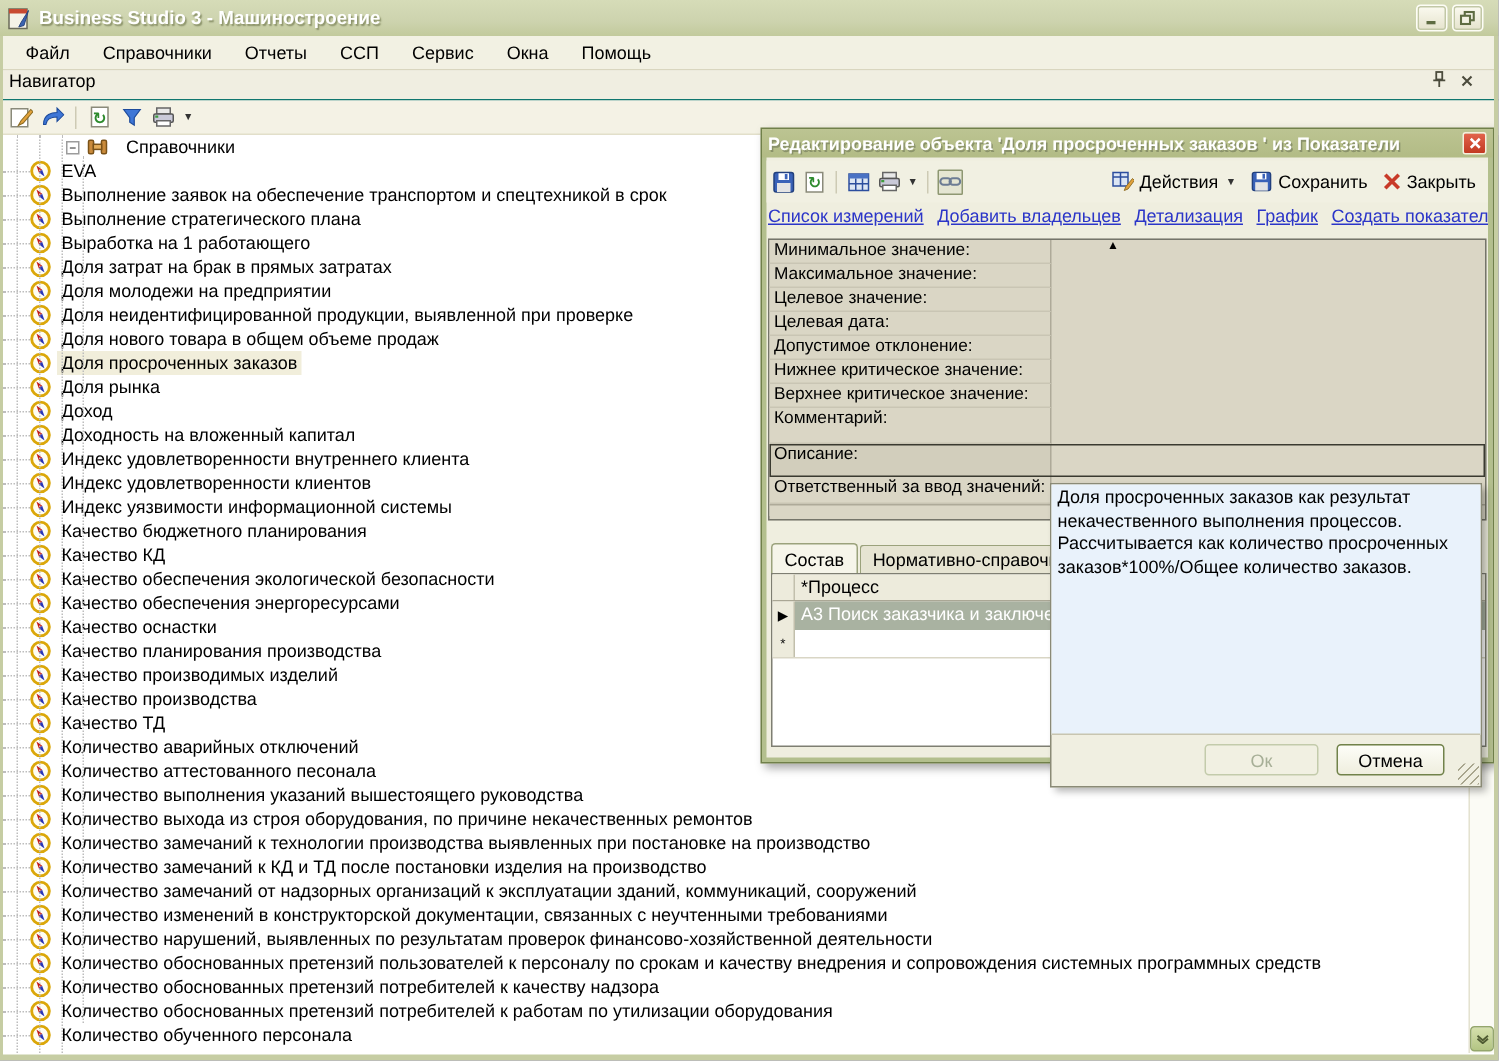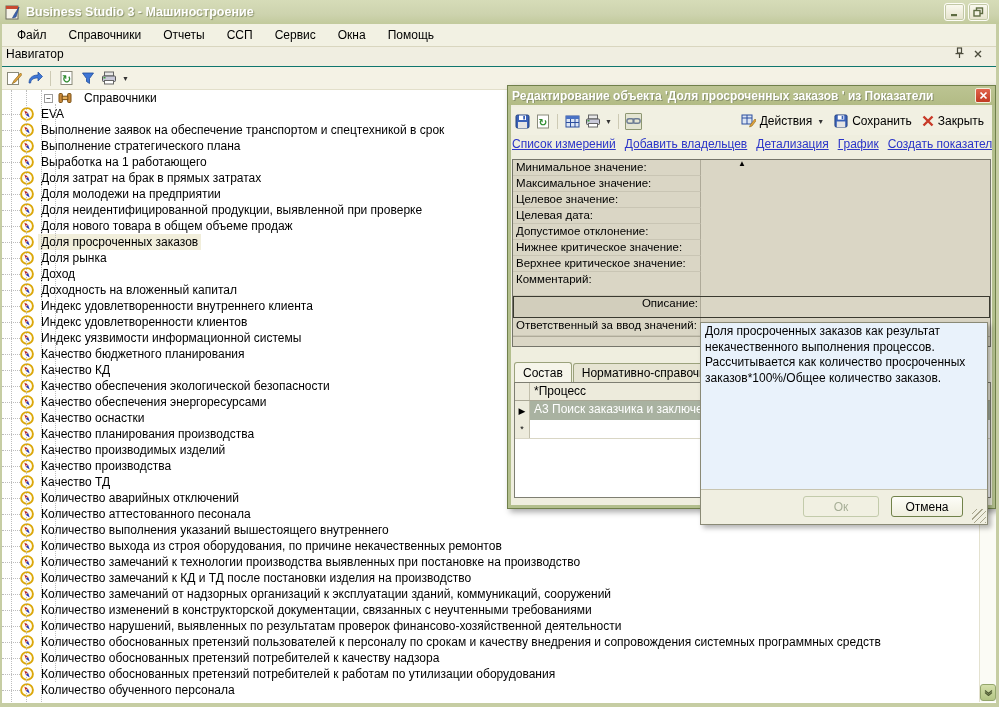--- a/index.html
+++ b/index.html
@@ -79,21 +79,21 @@
   .dlg-links{position:absolute;left:4px;top:49px;right:3px;height:18px;display:flex;gap:9px;
     align-items:center;white-space:nowrap;overflow:hidden;}
   .dlg-link{color:var(--link-blue,#2B35C8);text-decoration:underline;}
   
   .dlg-form{position:absolute;left:4px;top:73px;right:4px;height:188px;border:1px solid #75756A;background:var(--label-column-bg,#DAD6C5);}
   .scroll-up-ind{position:absolute;left:225px;top:0px;font-size:8px;line-height:8px;color:#000;}
   .frow{display:flex;}
   .flabel{width:188px;flex:none;background:var(--label-column-bg,#DAD6C5);
     border-bottom:1px solid #C9C5B4;border-right:1px solid #AEAA99;
     font-size:11.5px;padding:1px 2px 0 3px;white-space:nowrap;overflow:hidden;}
-  .frow.fsel{outline:1px solid #3A3A30;outline-offset:-1px;text-align:right;}
+  .frow.fsel{outline:1px solid #3A3A30;outline-offset:-1px;}
   .frow.fsel .flabel{background:#D2CEBC;}
   .form-strip{height:8px;background:var(--label-column-bg,#DAD6C5);border-top:1px solid #AEAA99;}
   
   .dlg-tabs{position:absolute;left:6px;top:277px;right:4px;height:19px;display:flex;align-items:flex-end;gap:1px;}
   .tab{padding:2px 8px 2px 8px;border:1px solid #9BA27C;border-bottom:none;border-radius:3px 3px 0 0;
     background:#E6E4D2;font-size:12px;white-space:nowrap;}
   .tab.active{background:#F6F5EA;position:relative;top:0px;padding-top:3px;}
   .dlg-table{position:absolute;left:6px;top:296px;right:4px;height:116px;border:1px solid #7E7E72;background:#fff;}
   .trow{display:flex;align-items:stretch;}
   .tmark{width:15px;flex:none;background:#EDEBDC;border-right:1px solid #C2BFAC;
@@ -519,21 +519,21 @@
         </div>
         <div class="tree-row tree-item">
           <span class="connector"></span>
           <span class="tree-icon">
             <svg width="14" height="14" viewBox="0 0 14 14">
               <circle cx="7" cy="7" r="5.9" fill="#FFFDF2" stroke="#DBA70A" stroke-width="1.9"></circle>
               <path d="M4.3 3.4 L8.1 6.1 L5.9 8 Z" fill="#C41818"></path>
               <path d="M9.7 10.6 L5.9 8 L8.1 6.1 Z" fill="#2A36B8"></path>
             </svg>
           </span>
-          <span class="tree-label">Количество выполнения указаний вышестоящего внутреннего</span>
+          <span class="tree-label">Количество выполнения указаний вышестоящего руководства</span>
         </div>
         <div class="tree-row tree-item">
           <span class="connector"></span>
           <span class="tree-icon">
             <svg width="14" height="14" viewBox="0 0 14 14">
               <circle cx="7" cy="7" r="5.9" fill="#FFFDF2" stroke="#DBA70A" stroke-width="1.9"></circle>
               <path d="M4.3 3.4 L8.1 6.1 L5.9 8 Z" fill="#C41818"></path>
               <path d="M9.7 10.6 L5.9 8 L8.1 6.1 Z" fill="#2A36B8"></path>
             </svg>
           </span>

